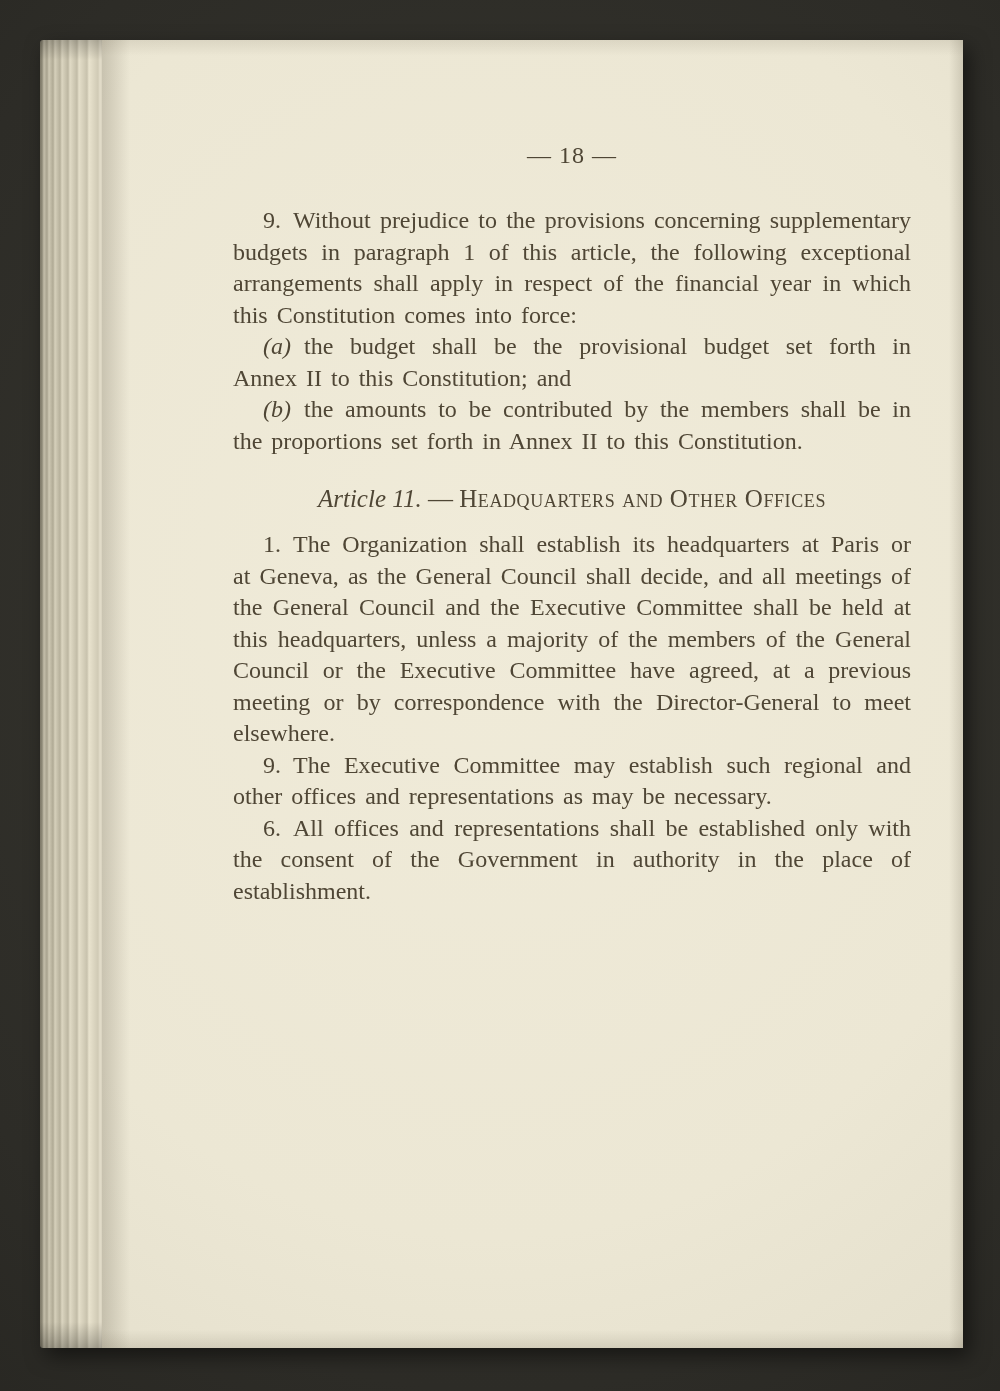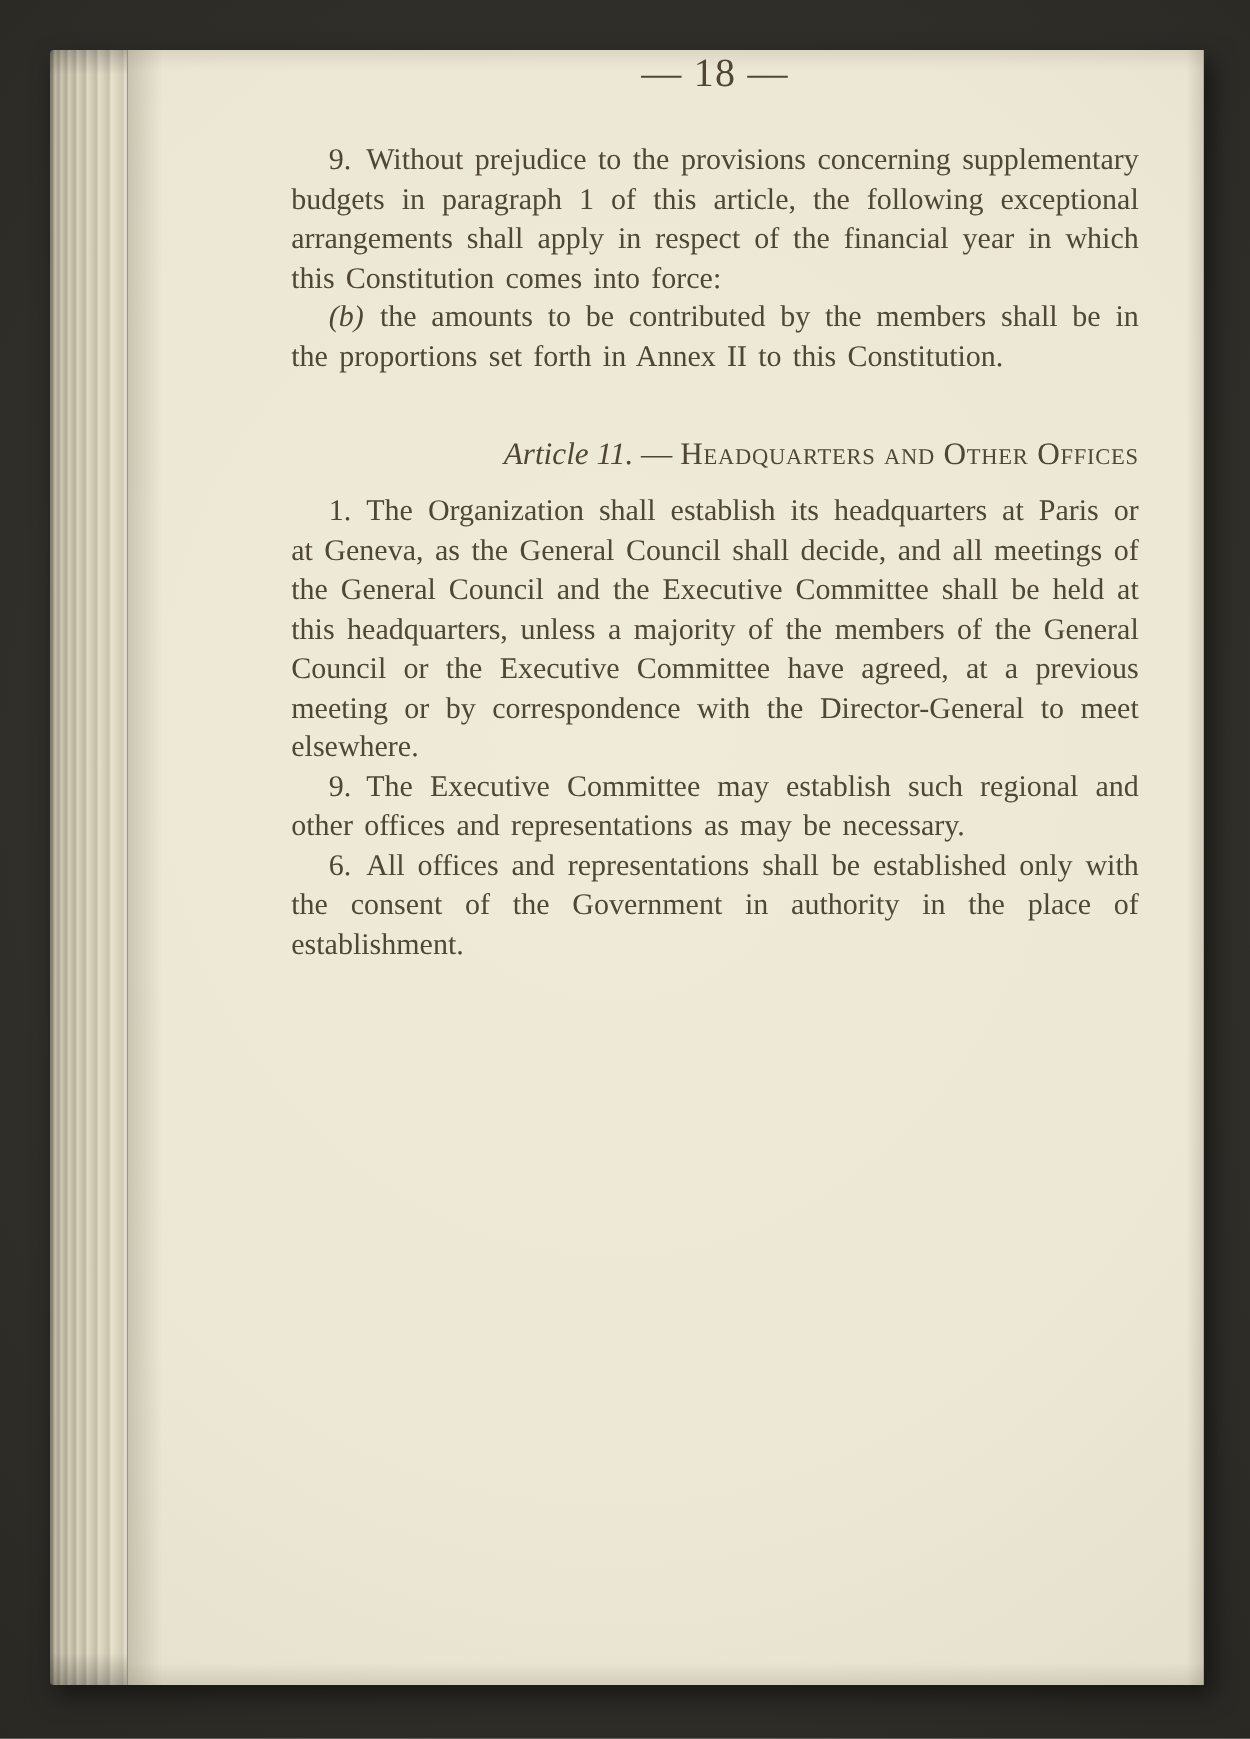--- a/index.html
+++ b/index.html
@@ -65,22 +65,23 @@
 
   .text-block {
     position: absolute;
     left: 131px;
     top: 0;
     width: 678px;
     color: #4f4635;
   }
 
   .page-number {
+    padding-top: 102px;
     text-align: center;
-    font-size: 32px;
+    font-size: 24px;
     letter-spacing: 1px;
   }
 
   .body-copy { margin-top: 36px; }
 
   p.para {
     font-size: 24px;
     line-height: 31.5px;
     text-align: justify;
     word-spacing: 3px;
@@ -89,23 +90,23 @@
   p.para + p.para { }
 
   p.indent { text-indent: 30px; }
 
   .label-italic {
     font-style: italic;
     margin-right: 13px;
   }
 
   .heading {
-    margin-top: 48px;
+    margin-top: 28px;
     margin-bottom: 16px;
-    text-align: right;
+    text-align: center;
     font-size: 25px;
     white-space: nowrap;
   }
 
   .heading .article { font-style: italic; }
 
   .heading .title {
     font-variant: small-caps;
     letter-spacing: 0.6px;
   }
@@ -119,20 +120,21 @@
   <div class="page">
     <div class="text-block">
 
       <div class="page-number">— 18 —</div>
 
       <div class="body-copy">
 
 
         <p class="para indent">9. Without prejudice to the provisions concerning supplementary budgets in paragraph 1 of this article, the following exceptional arrangements shall apply in respect of the financial year in which this Constitution comes into force:</p>
 
+        <p class="para indent"><span class="label-italic">(a)</span><span>the budget shall be the provisional budget set forth in Annex II to this Constitution; and</span></p>
 
         <p class="para indent"><span class="label-italic">(b)</span><span>the amounts to be contributed by the members shall be in the proportions set forth in Annex II to this Constitution.</span></p>
 
         <div class="heading">
           <span class="article">Article 11.</span>
           <span class="dash">—</span>
           <span class="title">Headquarters and Other Offices</span>
         </div>
 
         <p class="para indent">1. The Organization shall establish its headquarters at Paris or at Geneva, as the General Council shall decide, and all meetings of the General Council and the Executive Committee shall be held at this headquarters, unless a majority of the members of the General Council or the Executive Committee have agreed, at a previous meeting or by correspondence with the Director-General to meet elsewhere.</p>

